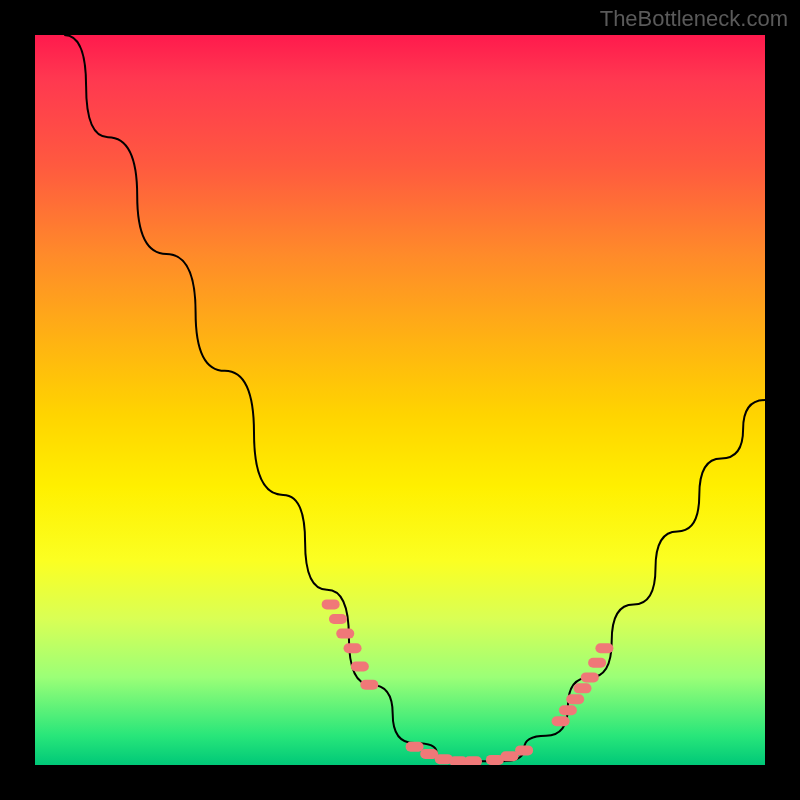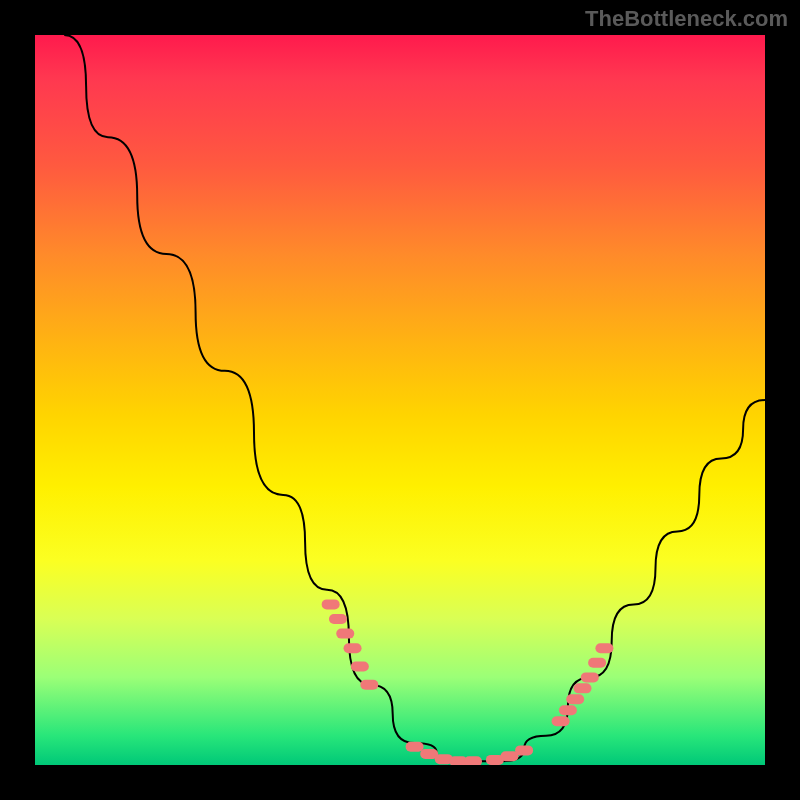--- a/index.html
+++ b/index.html
@@ -10,21 +10,21 @@
     position: relative;
     overflow: hidden;
   }
   .watermark {
     position: absolute;
     top: 6px;
     right: 12px;
     color: #5a5a5a;
     font-family: Arial, sans-serif;
     font-size: 22px;
-    font-weight: bold;
+    font-weight: normal;
     z-index: 10;
   }
   .plot-area {
     position: absolute;
     left: 35px;
     top: 35px;
     width: 730px;
     height: 730px;
     overflow: hidden;
   }

